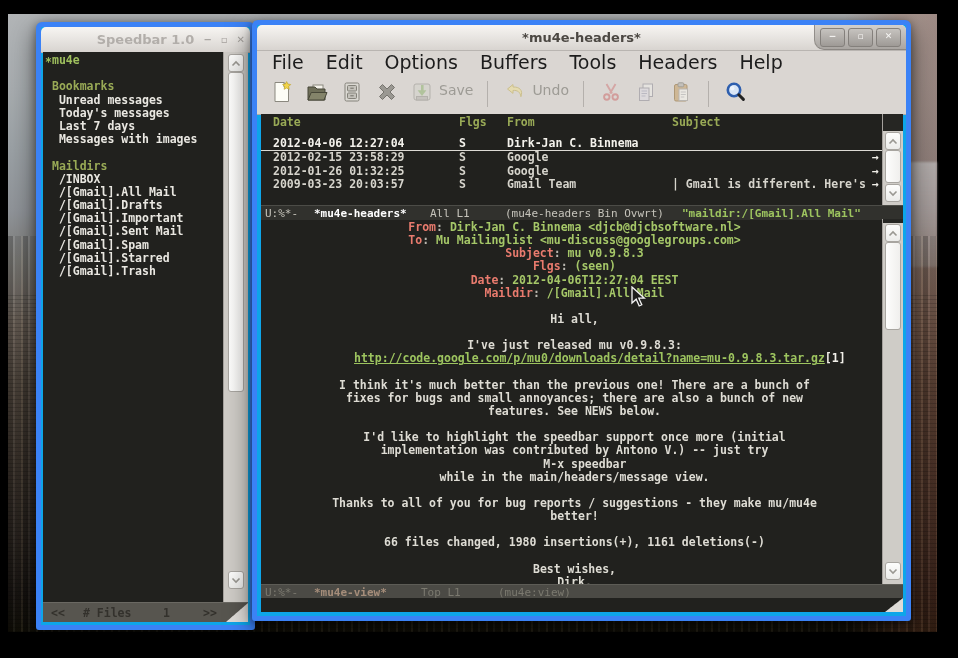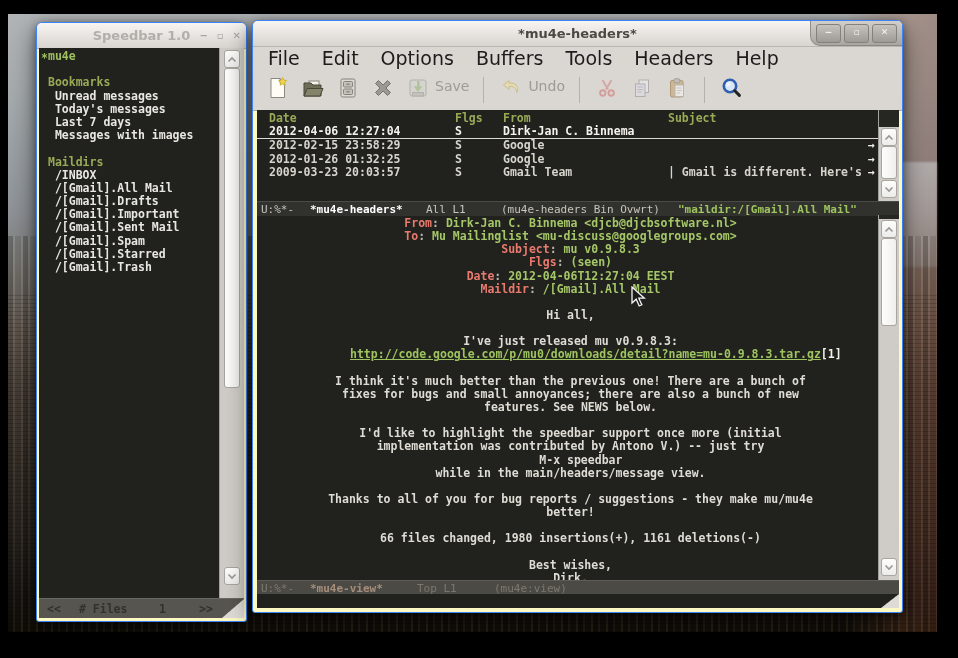--- a/index.html
+++ b/index.html
@@ -12,21 +12,21 @@
       linear-gradient(180deg,#b2b5b7 0%,#a7acaf 12%,#9aa0a4 22%,#8f9398 32%,#7f7e7a 40%,
                       #6a6057 50%,#4e453c 60%,#3b332c 72%,#2b2520 84%,#191512 94%,#121008 100%);}
   .wp-tex{position:absolute;left:0;right:0;top:36%;bottom:0;opacity:.75;
     background:repeating-linear-gradient(90deg, rgba(0,0,0,.30) 0 5px, rgba(255,255,255,.06) 5px 7px,
       rgba(0,0,0,.14) 7px 13px, rgba(214,190,150,.12) 13px 15px);}
   .wp-floors{position:absolute;left:0;right:0;top:45%;bottom:0;opacity:.45;
     background:repeating-linear-gradient(0deg, rgba(0,0,0,.35) 0 1px, transparent 1px 4px);}
   .wp-water{position:absolute;right:0;top:24%;width:40px;height:17%;
     background:linear-gradient(180deg, rgba(205,208,210,.55), rgba(180,185,188,.25));filter:blur(1px);}
   
-  .window{position:absolute;background:#fef9c3;border:1px solid #3b82f6;
+  .window{position:absolute;background:#0ea5e9;border:5px solid #3b82f6;
     box-shadow:0 8px 26px rgba(0,0,0,.55),0 2px 8px rgba(0,0,0,.4);}
   .titlebar{position:relative;height:25px;background:linear-gradient(#f7f5f2,#d8d4d0);
     border-bottom:1px solid #b9b5b1;border-radius:5px 5px 0 0;text-align:center;}
   .titlebar .title{display:inline-block;line-height:25px;font-size:13px;font-weight:bold;}
   
   #speedbar-window{left:36px;top:22px;width:209px;height:598px;border-radius:6px 6px 3px 3px;}
   #speedbar-window .title{color:#b2aeaa;}
   .sp-btns{position:absolute;right:5px;top:0;height:25px;display:flex;align-items:center;gap:9px;}
   .sp-btn{color:#a6a29e;font-size:10px;font-weight:bold;line-height:10px;cursor:default;}
   .sp-frame{position:absolute;left:2px;top:25px;right:2px;bottom:22px;background:#21211e;
@@ -70,21 +70,21 @@
   .tb-sep{width:1px;height:26px;background:#b4b0ac;margin:0 7px;}
   
   .emacs-frame{position:absolute;left:4px;top:89px;right:3px;bottom:4px;background:#21211e;overflow:hidden;}
   
   .headers-pane{position:absolute;left:0;top:0;right:20px;height:91px;overflow:hidden;
     font:bold 11.5px "DejaVu Sans Mono",monospace;padding-top:2px;}
   .hcols,.hrow{display:grid;grid-template-columns:186px 48px 165px 1fr;padding-left:12px;
     height:13.2px;line-height:13.2px;position:relative;}
   .hcols span{color:#99aa56;}
   .hrow{color:#d6d4cc;}
-  .hrow.selected{color:#f4f2ec;border-bottom:1px solid #dcdad4;}
+  .hrow.selected{color:#f4f2ec;border-bottom:1px solid #dcdad4;margin-top:8px;}
   .hrow .cell{overflow:hidden;white-space:pre;}
   .trunc-arrow{position:absolute;right:4px;top:0;color:#f0eee8;}
   .end-results{color:#86847a;padding-left:27px;height:13.2px;line-height:13.2px;margin-top:23px;}
   
   .modeline{position:absolute;left:0;right:0;height:14px;
     font:bold 11px "DejaVu Sans Mono",monospace;}
   .modeline span{position:absolute;top:1px;white-space:pre;}
   #headers-modeline{top:91px;background:#31312d;border-top:1px solid #4c4c47;color:#c6c4bb;}
   #hm-prefix{left:4px;font-weight:normal;}
   #hm-buffer{left:53px;color:#ffffff;}

